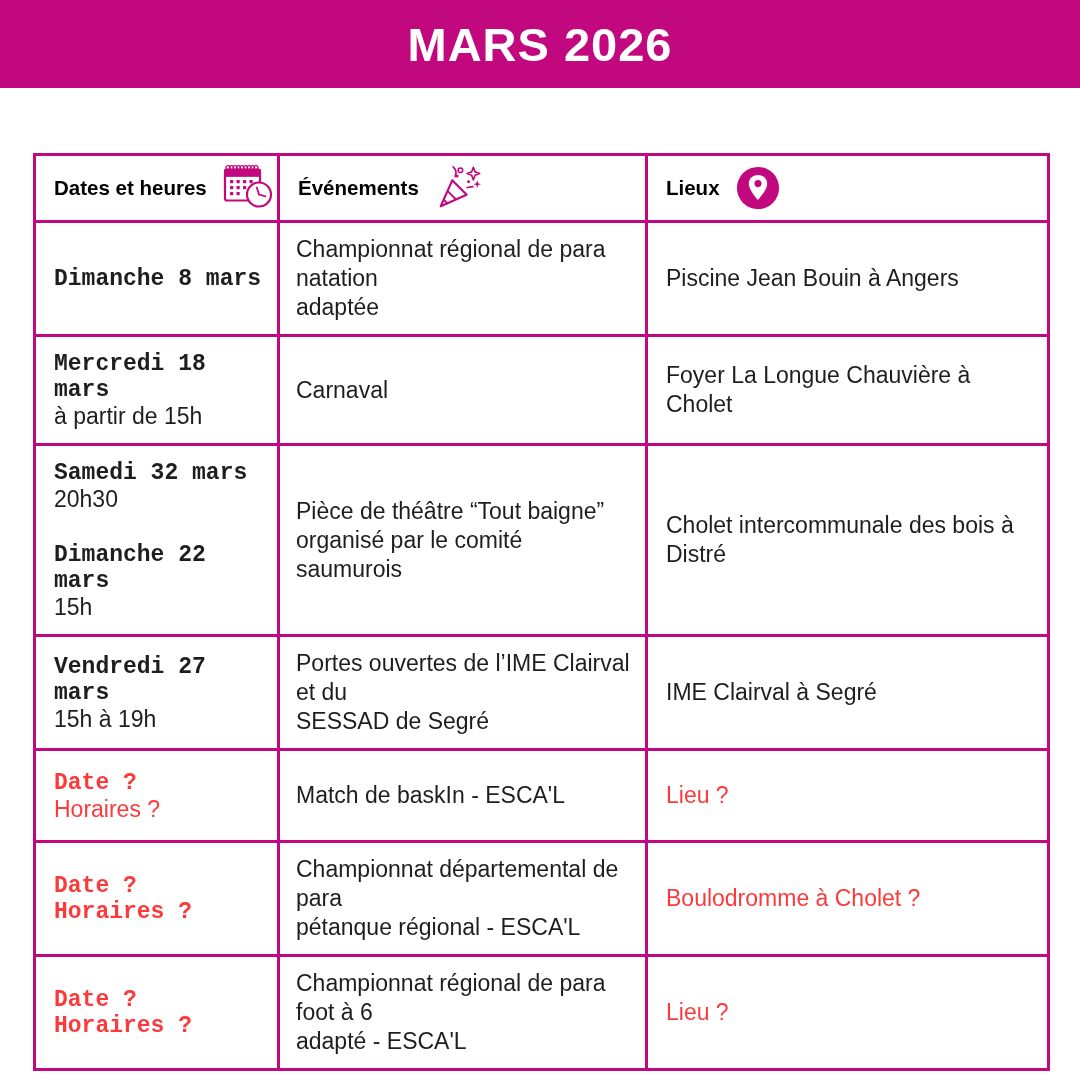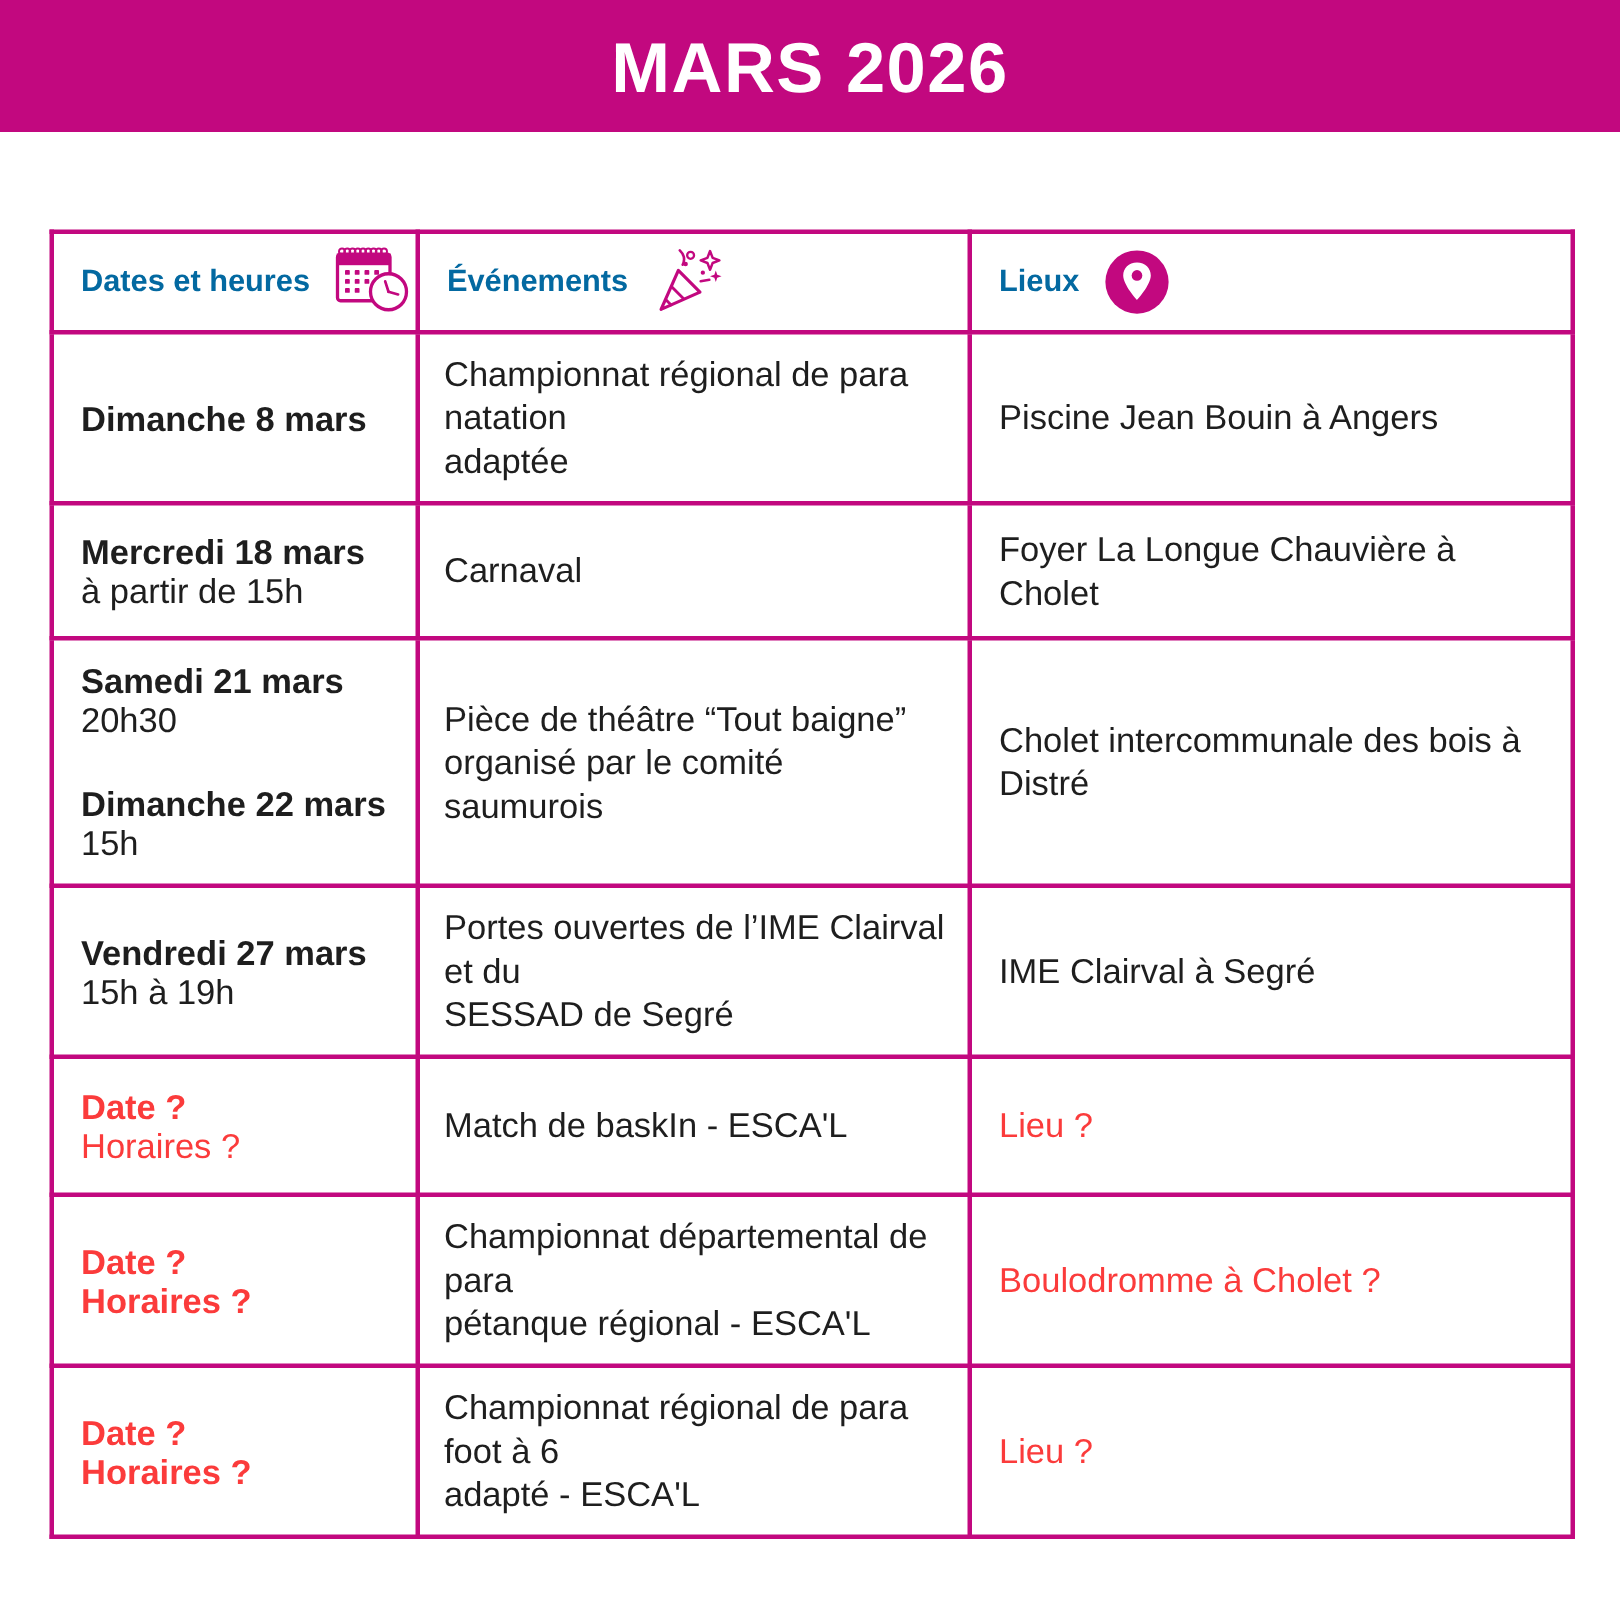--- a/index.html
+++ b/index.html
@@ -14,31 +14,31 @@
 
   .banner{position:absolute;top:0;left:0;width:1080px;height:88px;background:var(--magenta);
           display:flex;align-items:center;justify-content:center;}
   .banner h1{color:#fff;font-size:47px;font-weight:bold;letter-spacing:1px;}
 
   table.events{position:absolute;left:33px;top:153px;width:1014px;border-collapse:collapse;table-layout:fixed;background:#fff;}
   table.events th,table.events td{border:3px solid var(--magenta);vertical-align:middle;text-align:left;}
   thead tr{height:67px;}
   thead th{padding-left:18px;}
   .hwrap{display:flex;align-items:center;gap:15px;}
-  .hlabel{font-size:20.5px;font-weight:bold;color:#0369a1;}
+  .hlabel{font-size:20.5px;font-weight:bold;color:#000000;}
   .icon{display:inline-flex;align-items:center;justify-content:center;color:var(--magenta);}
 
   tbody tr{height:90px;}
   tbody tr:nth-child(3){height:158px;}
   tbody tr:nth-child(n+4){height:92px;}
 
   td{font-size:23px;color:var(--ink);}
   .c-date{padding:14px 10px 14px 18px;}
   .dline{line-height:26px;}
-  .dline.b{font-weight:bold;}
+  .dline.b{font-weight:bold;font-family:Liberation Mono, monospace;}
   .red{color:var(--red);}
   .dline.spacer{height:30px;}
   .c-event{padding:12px 14px 12px 16px;}
   .c-place{padding:12px 14px 12px 18px;}
   .etext,.ptext{line-height:29px;white-space:pre-line;}
 </style>
 </head>
 <body>
 
 <div class="page">
@@ -140,21 +140,21 @@
           </td>
           <td class="c-event">
             <div class="etext">Carnaval</div>
           </td>
           <td class="c-place">
             <div class="ptext">Foyer La Longue Chauvière à Cholet</div>
           </td>
         </tr>
         <tr>
           <td class="c-date">
-            <div class="dline b">Samedi 21 mars</div>
+            <div class="dline b">Samedi 32 mars</div>
             <div class="dline">20h30</div>
             <div class="dline spacer"></div>
             <div class="dline b">Dimanche 22 mars</div>
             <div class="dline">15h</div>
           </td>
           <td class="c-event">
             <div class="etext">Pièce de théâtre “Tout baigne”
 organisé par le comité saumurois</div>
           </td>
           <td class="c-place">

